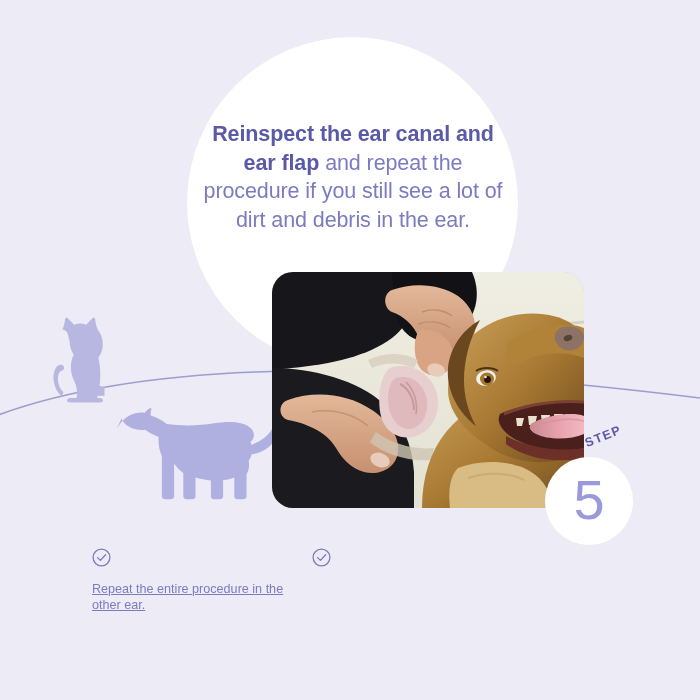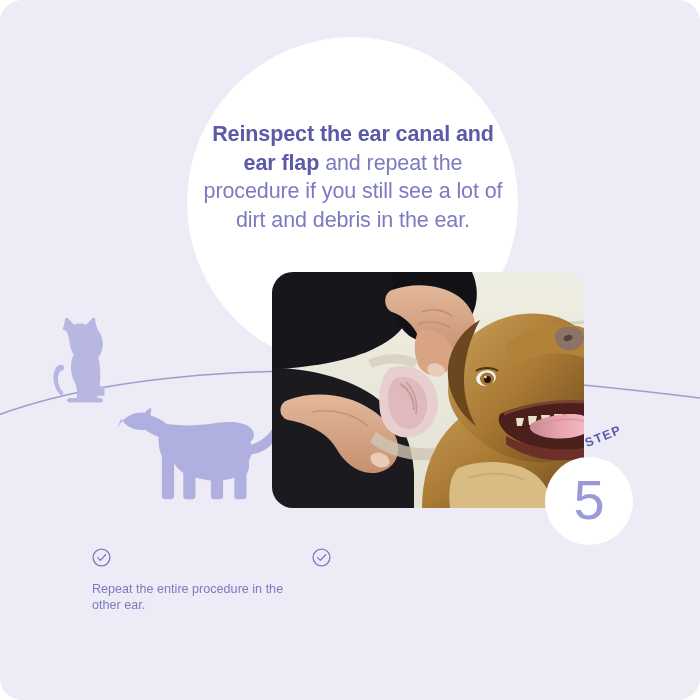--- a/index.html
+++ b/index.html
@@ -9,21 +9,20 @@
   }
   body {
     font-family: "Liberation Sans", sans-serif;
   }
   #infographic {
     position: relative;
     width: 700px;
     height: 700px;
     overflow: hidden;
     background: #ecebf6;
-    border-radius: 22px;
   }
 
   
   .bg-svg {
     position: absolute;
     left: 0;
     top: 0;
     width: 700px;
     height: 700px;
   }
@@ -100,20 +99,21 @@
     line-height: 1;
     margin-top: -2px;
   }
 
   
   .note {
     position: absolute;
     color: #7b7bc0;
     font-size: 12.6px;
     line-height: 16.5px;
+    text-decoration: underline;
   }
   .note-left  { left: 92px;  top: 548px; width: 210px; }
   .note-right { left: 312px; top: 548px; width: 330px; }
   .note-icon { display: block; margin-bottom: 9px; }
   .note-text { display: block; }
 </style>
 </head>
 <body>
 
 <div id="infographic">

